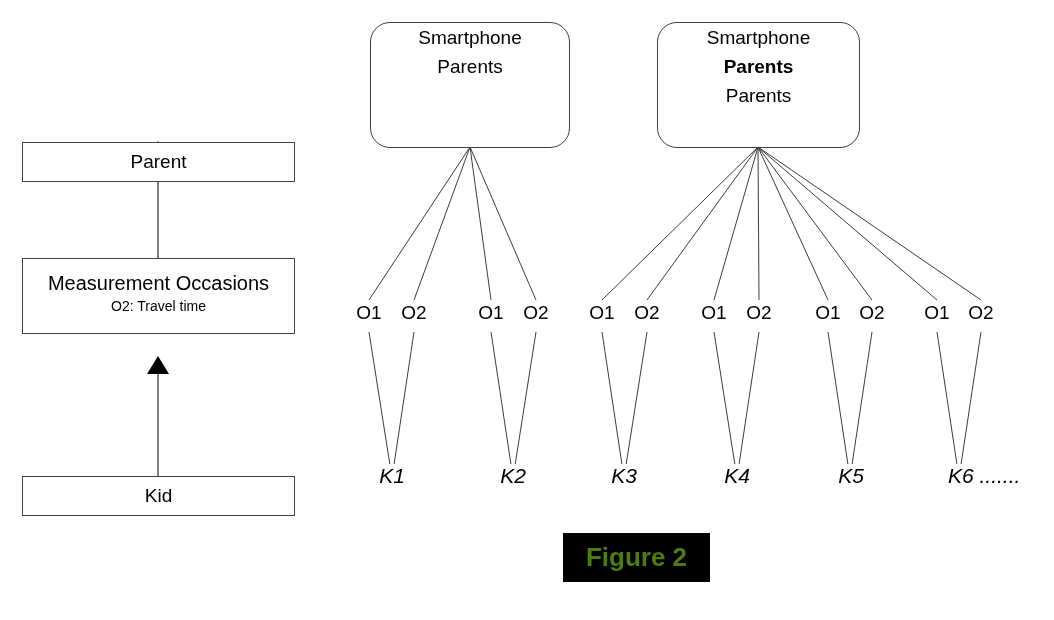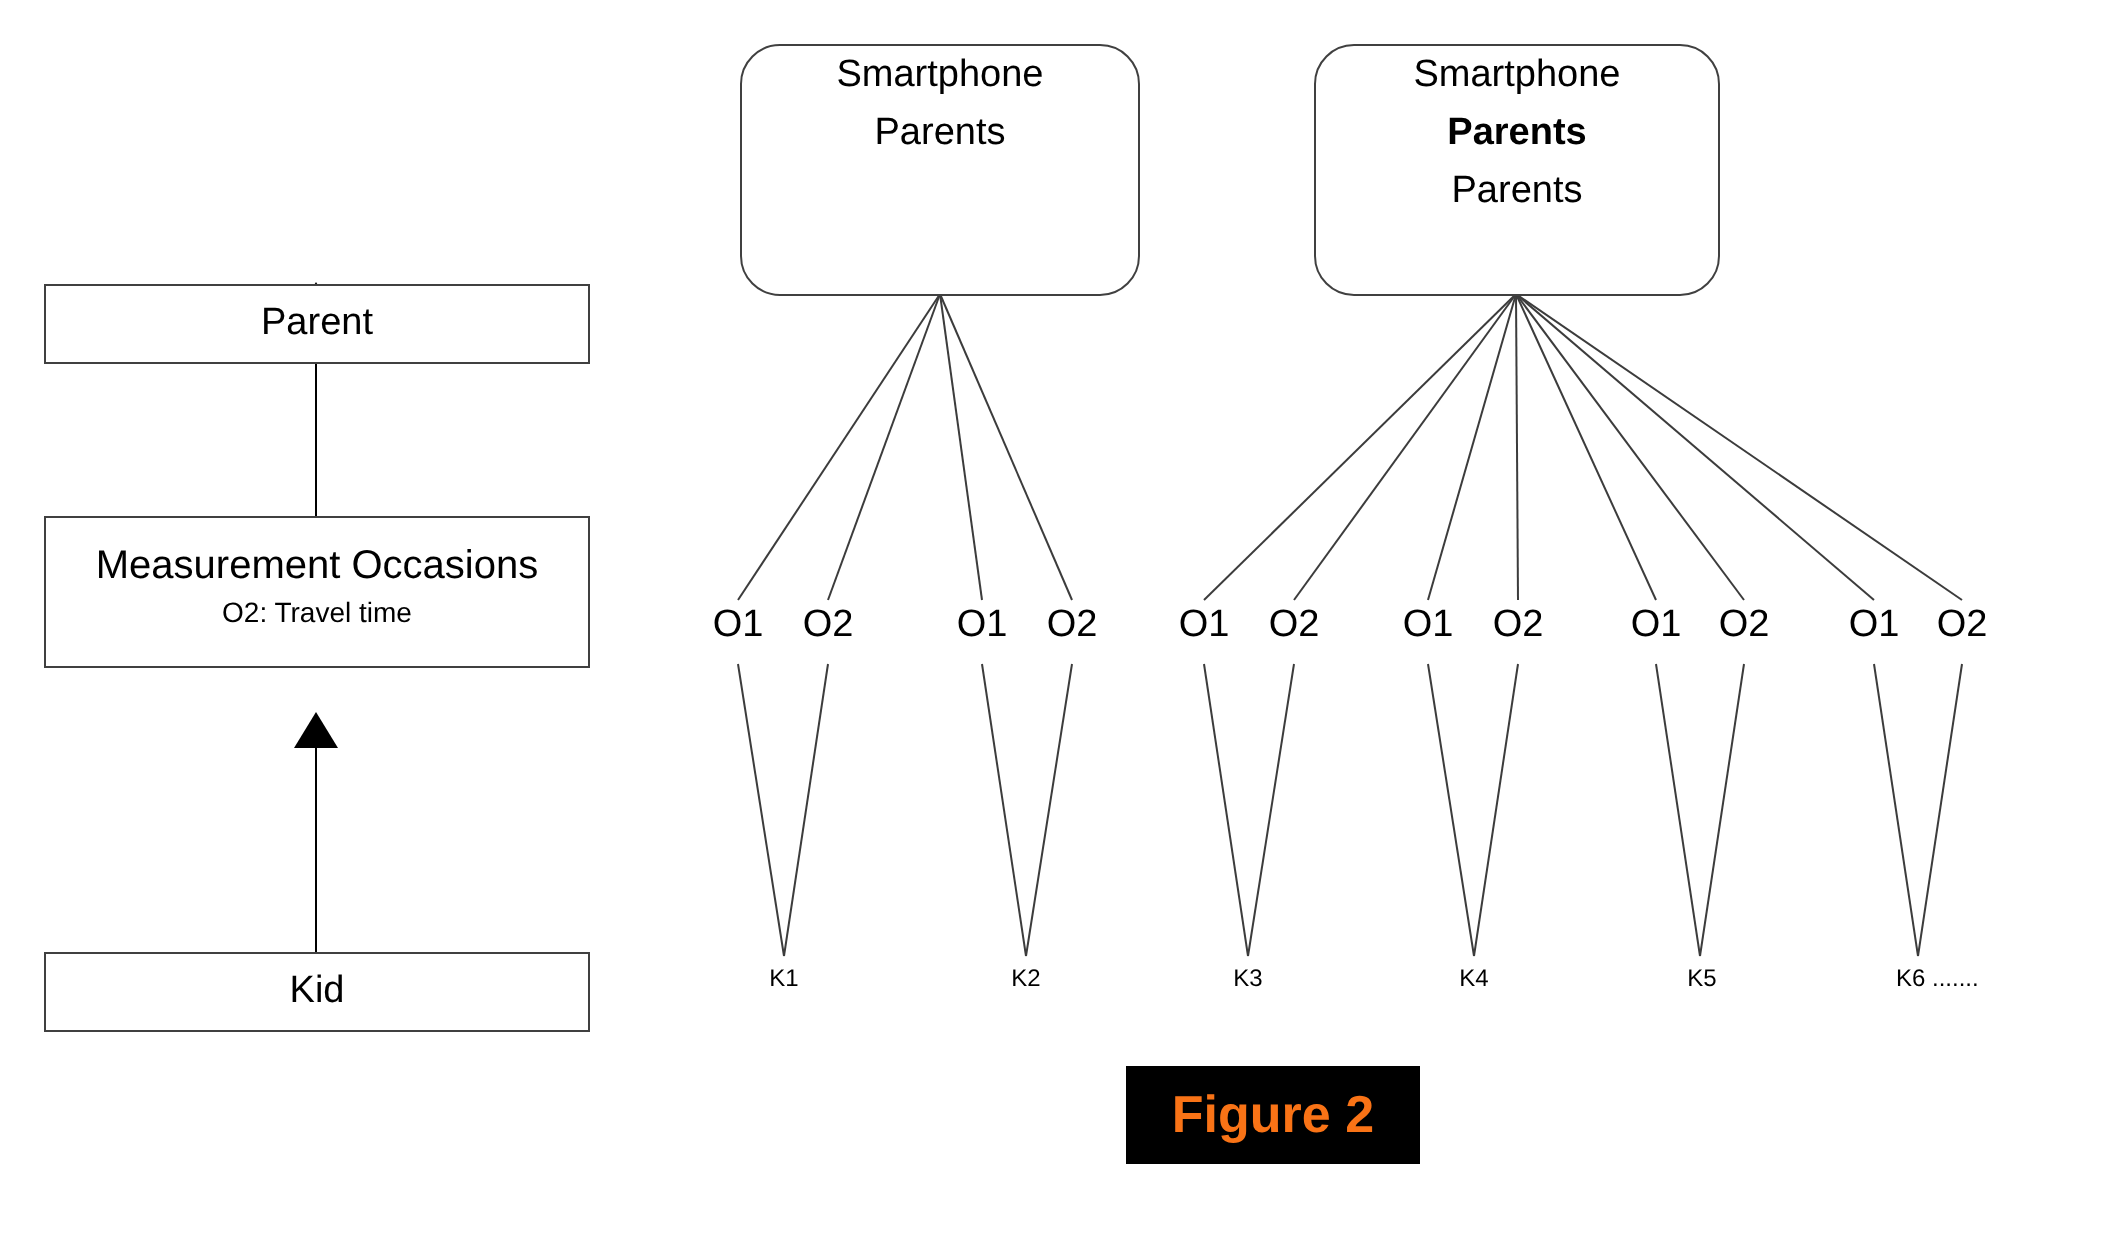--- a/index.html
+++ b/index.html
@@ -69,38 +69,39 @@
     position: absolute;
     top: 302px;
     font-size: 19px;
     transform: translateX(-50%);
     background: #ffffff;
     padding: 0 2px;
     white-space: nowrap;
   }
   .klabel {
     position: absolute;
-    top: 482px;
-    font-size: 12px;
+    top: 464px;
+    font-size: 21px;
     transform: translateX(-50%);
     background: #ffffff;
     padding: 0 2px;
     white-space: nowrap;
+    font-style: italic;
   }
   .klabel.align-left { transform: none; }
 
   
   .figlabel {
     position: absolute;
     left: 563px;
     top: 533px;
     width: 147px;
     height: 49px;
     background: #000000;
-    color: #f97316;
+    color: #4d7c0f;
     font-size: 26px;
     font-weight: 700;
     text-align: center;
     line-height: 49px;
   }
 </style>
 </head>
 <body>
 
 <div class="canvas">

